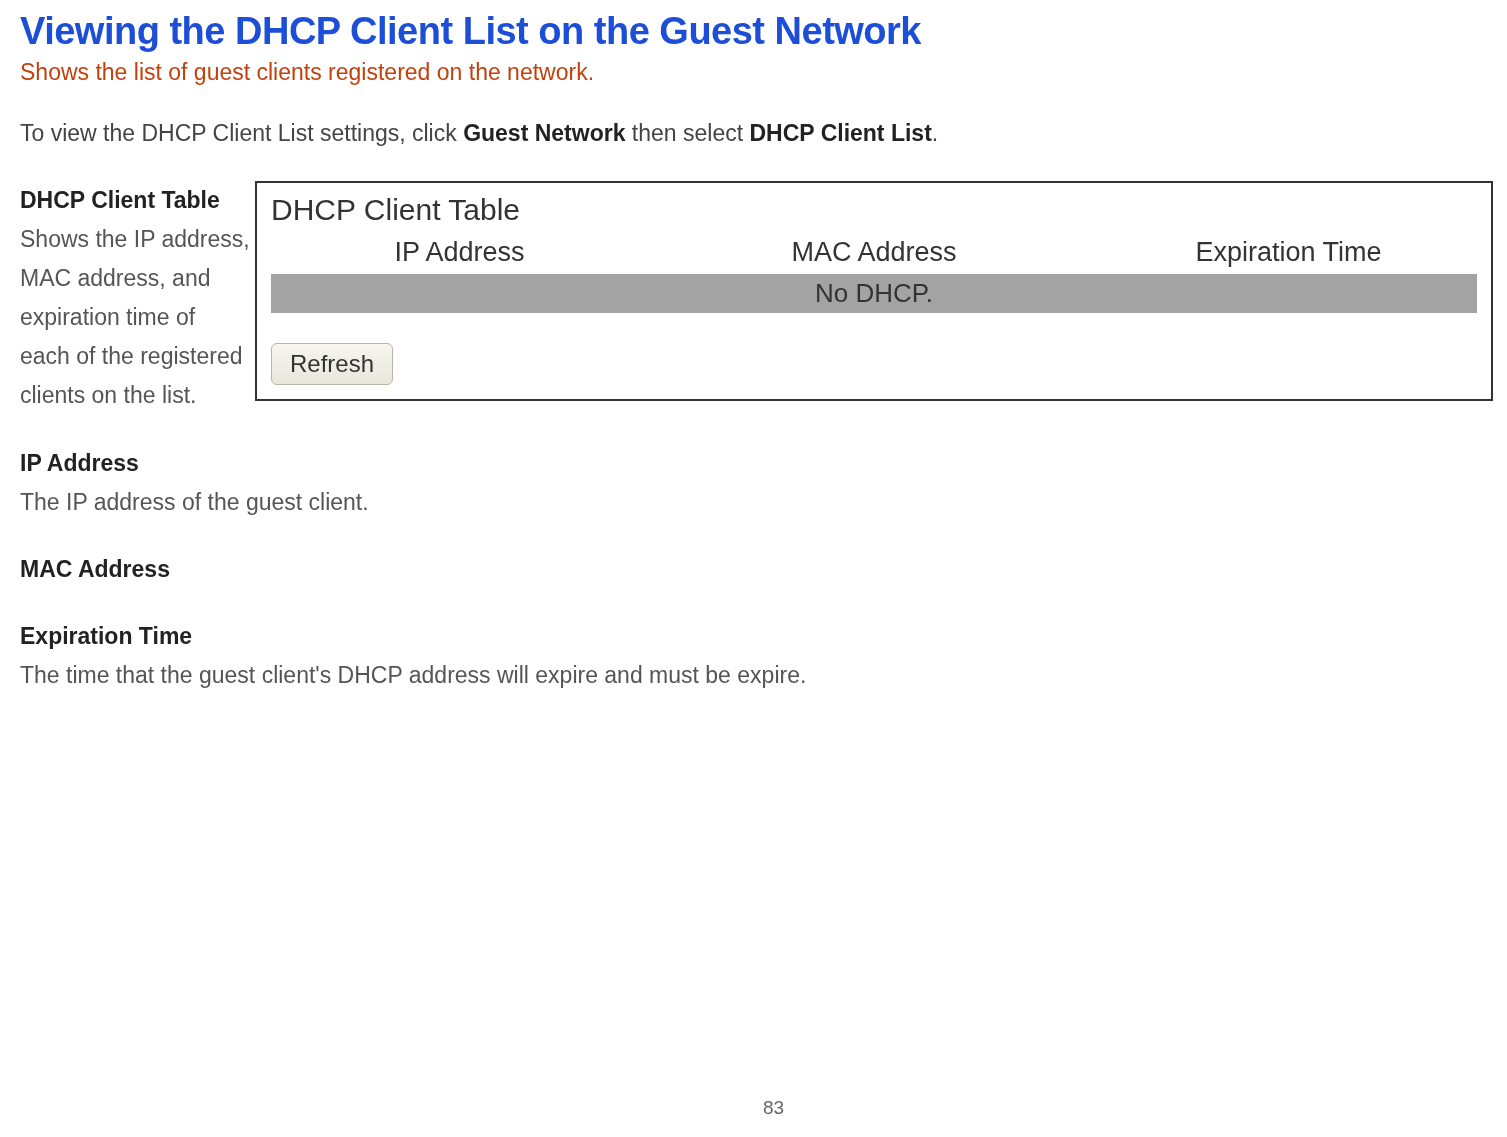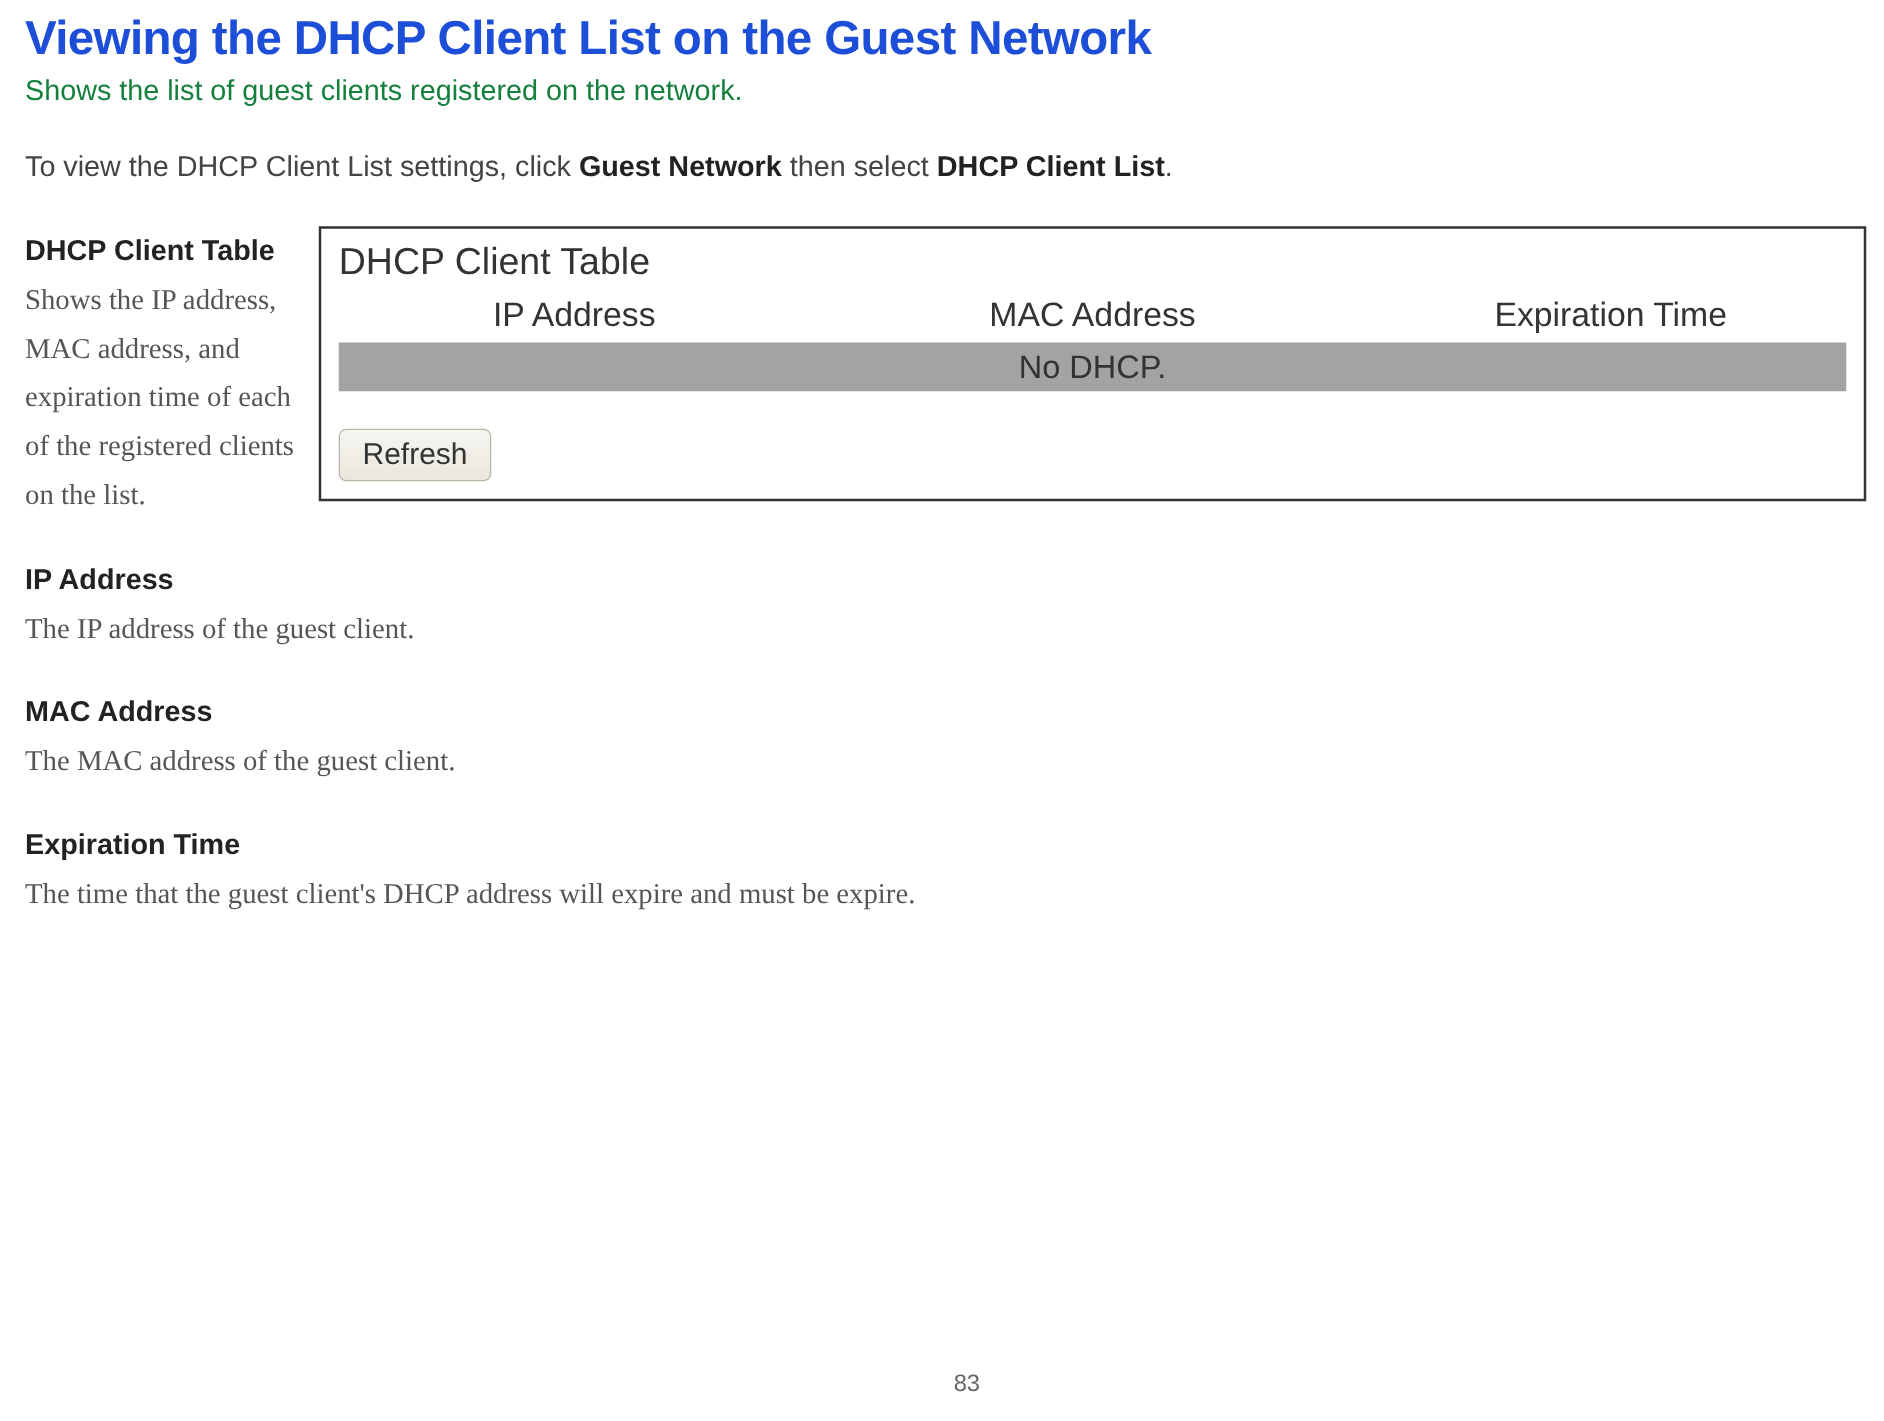--- a/index.html
+++ b/index.html
@@ -19,21 +19,21 @@
     .page-title {
       font-size: 38px;
       font-weight: 800;
       color: #1d4ed8;
       letter-spacing: -0.5px;
       margin-bottom: 6px;
       font-stretch: condensed;
     }
     .subtitle {
       font-size: 23px;
-      color: #15803d;
+      color: #c2410c;
       margin-bottom: 34px;
     }
     .instruction {
       font-size: 23px;
       color: #444;
       margin-bottom: 34px;
     }
     .instruction .bold {
       font-weight: 700;
       color: #222;
@@ -51,21 +51,20 @@
       margin-bottom: 28px;
     }
     .term-title {
       font-weight: 700;
       color: #222;
       font-size: 23px;
     }
     .term-desc {
       font-size: 23px;
       color: #555;
-      font-family: Liberation Serif, serif;
     }
     .dhcp-panel {
       position: absolute;
       top: 0;
       left: 235px;
       width: 1238px;
       border: 2px solid #333;
       background: #ffffff;
       padding: 10px 14px 14px 14px;
       font-family: Arial, Helvetica, sans-serif;
@@ -161,21 +160,20 @@
       <div class="term-desc dhcp-table-desc-first">Shows the IP address, MAC address, and expiration time of each of the registered clients on the list.</div>
     </div>
 
     <div class="term-block">
       <div class="term-title">IP Address</div>
       <div class="term-desc">The IP address of the guest client.</div>
     </div>
 
     <div class="term-block">
       <div class="term-title">MAC Address</div>
-      <div class="term-desc">The MAC address of the guest client.</div>
     </div>
 
     <div class="term-block">
       <div class="term-title">Expiration Time</div>
       <div class="term-desc">The time that the guest client's DHCP address will expire and must be expire.</div>
     </div>
 
 
   </div>
 

